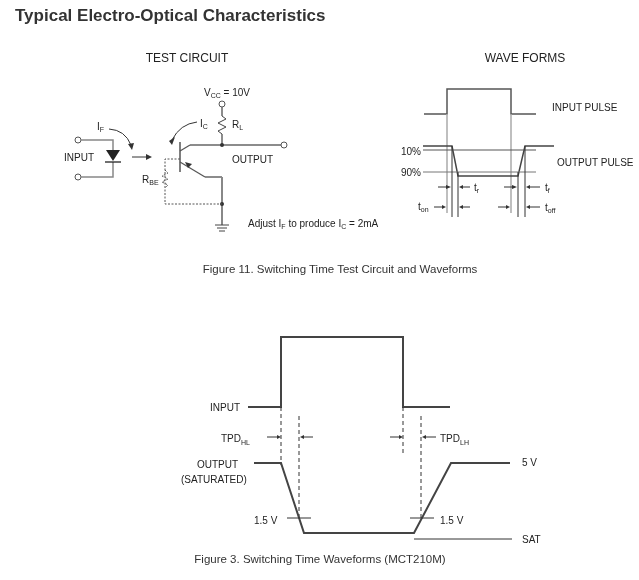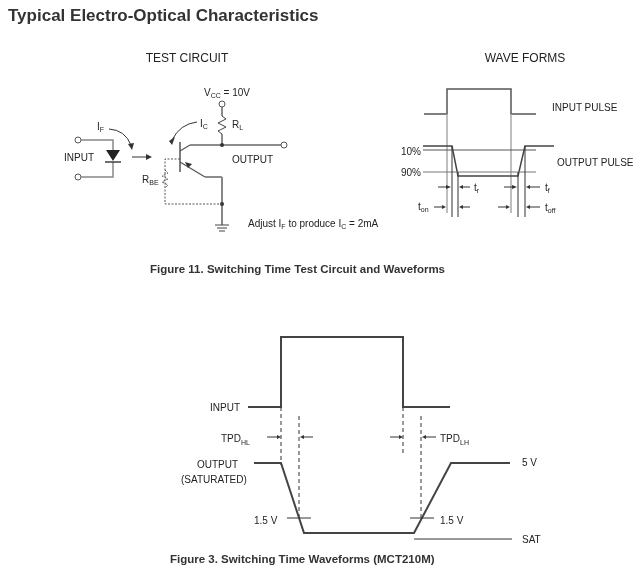--- a/index.html
+++ b/index.html
@@ -1,19 +1,19 @@
 <!DOCTYPE html>
 <html><head>
 <meta charset="utf-8">
 <style>
   html, body { margin:0; padding:0; background:#ffffff; }
   body { width:639px; height:580px; position:relative; overflow:hidden;
          font-family:"Liberation Sans", sans-serif; color:#222; }
-  .title { position:absolute; left:8px; top:6px; font-size:17px; font-weight:bold; color:#333; }
-  .caption { position:absolute; font-size:11.5px; font-weight:bold; color:#333; }
+  .title { position:absolute; left:15px; top:6px; font-size:17px; font-weight:bold; color:#333; }
+  .caption { position:absolute; font-size:11.5px; font-weight:normal; color:#333; text-align:center; }
   svg { position:absolute; left:0; top:0; }
   svg text { font-family:"Liberation Sans", sans-serif; fill:#222; }
   .lbl { font-size:10px; }
   .sub { font-size:7px; }
   .hdr { font-size:12px; }
 </style>
 </head>
 <body>
 
 <div class="title">Typical Electro-Optical Characteristics</div>

